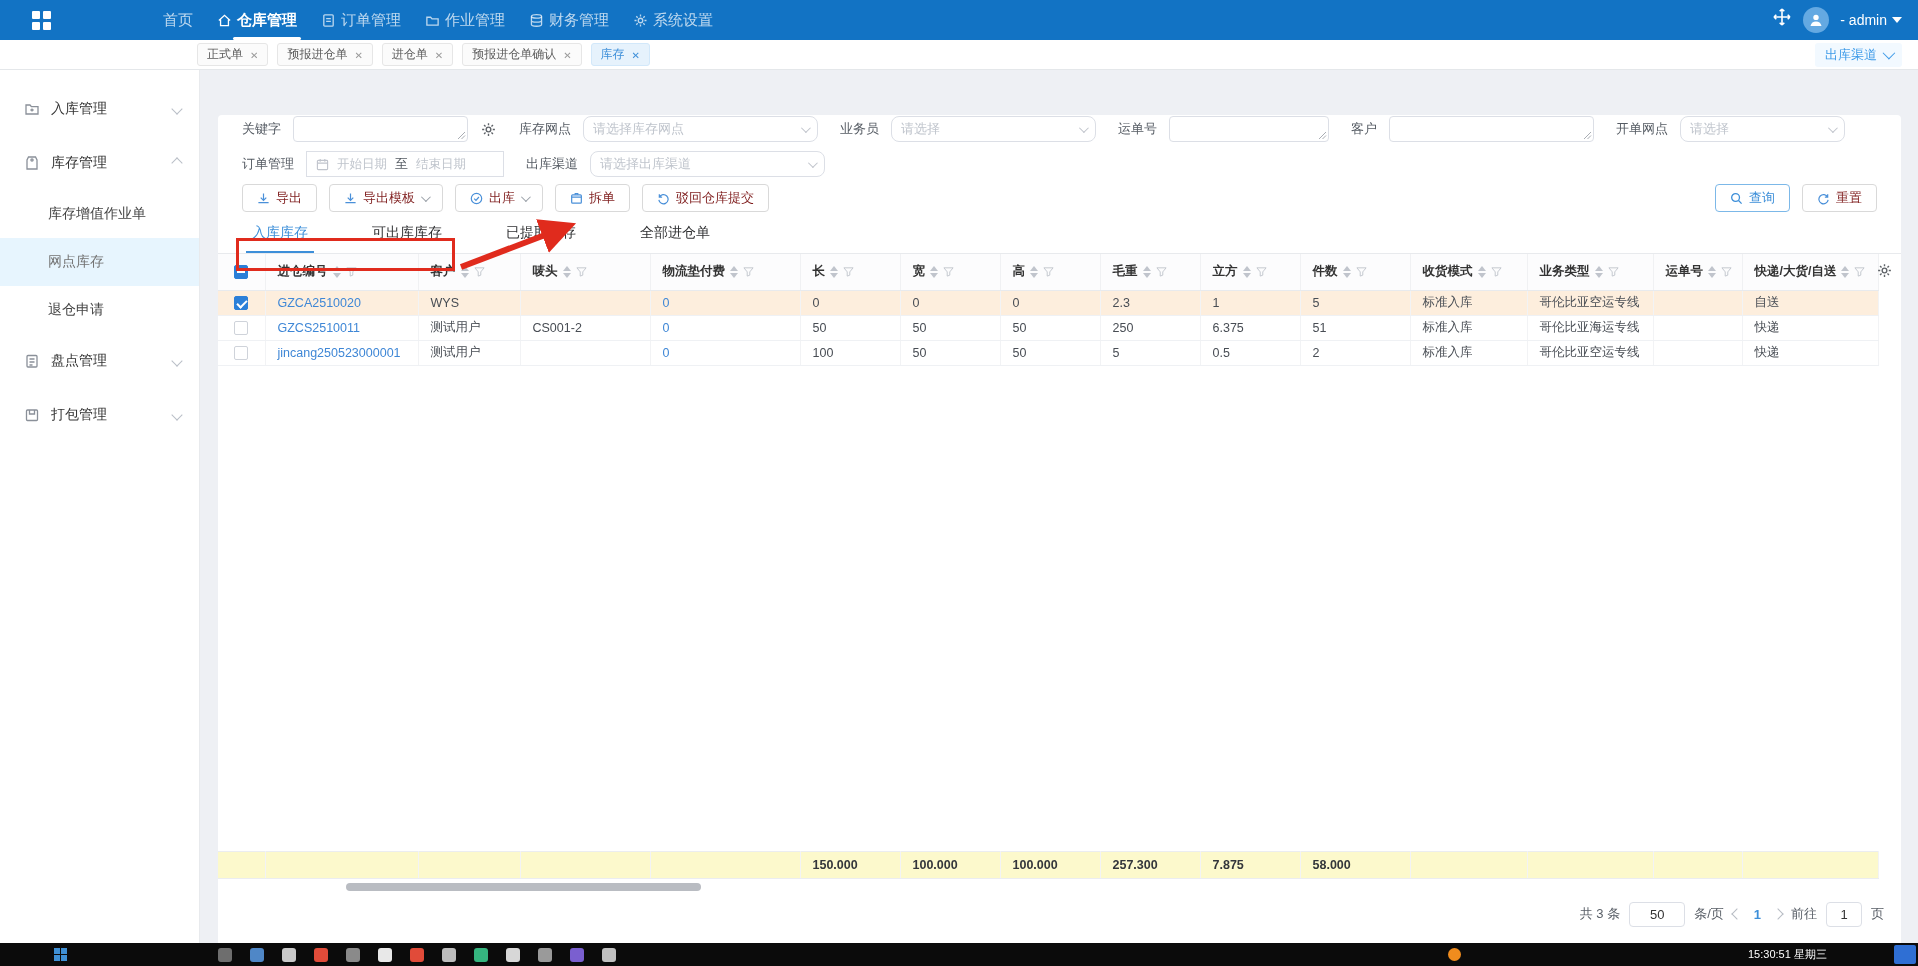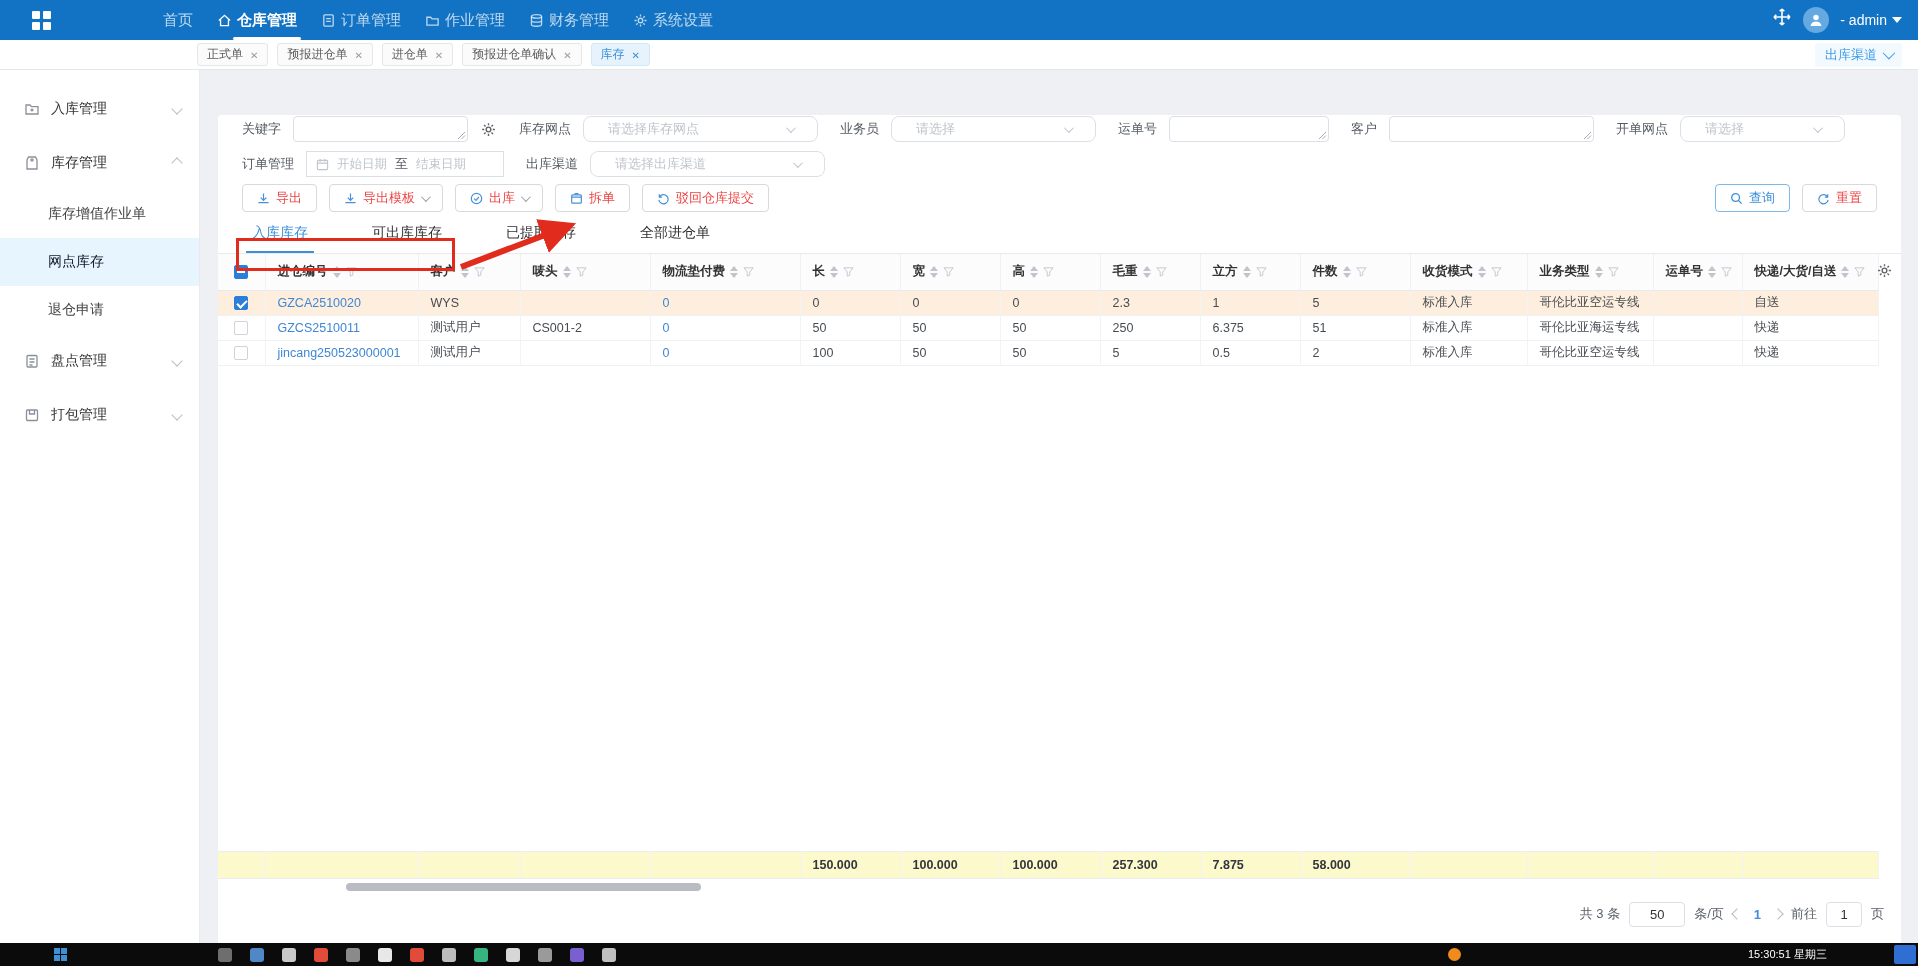--- a/index.html
+++ b/index.html
@@ -35,45 +35,45 @@
   
   .layout { display:flex; height:873px; }
   .sidebar { width:200px; background:#fff; border-right:1px solid #e8eaed; padding-top:12px; flex:none; }
   .side-item { height:54px; display:flex; align-items:center; padding:0 18px 0 24px; cursor:pointer; font-size:14px; color:#333; }
   .side-item svg { width:16px; height:16px; stroke:#8a9099; flex:none; }
   .side-item .lbl { margin-left:11px; }
   .side-item .chev { margin-left:auto; width:8px; height:8px; border-right:1.5px solid #b9bec7; border-bottom:1.5px solid #b9bec7; }
   .chev.down { transform:rotate(45deg); }
   .chev.up { transform:rotate(-135deg); }
   .side-sub { height:48px; display:flex; align-items:center; padding-left:48px; font-size:14px; color:#444; cursor:pointer; }
-  .side-sub.active { background:#e7f5fe; color:#0f172a; }
+  .side-sub.active { background:#e7f5fe; color:#737373; }
 
   .content { flex:1; padding:22px 17px 0 18px; }
   .card { position:relative; background:#fff; border-radius:4px; height:834px; width:1683px; }
 
   
   .filter-row { display:flex; align-items:center; padding:0 24px; gap:12px; height:28px; }
   .fr1 { padding-top:0; margin-top:23px; }
   .fr2 { margin-top:7px; }
   .f-label { color:#555b63; white-space:nowrap; margin-left:10px; }
   .f-label:first-child { margin-left:0; }
   .tbox { position:relative; height:26px; border:1px solid #dcdfe6; border-radius:4px; background:#fff; }
   .tbox svg.rs { position:absolute; right:1px; bottom:1px; }
-  .sel { display:flex; align-items:center; justify-content:space-between; height:26px; border:1px solid #dcdfe6; border-radius:8px; background:#fff; padding:0 24px; cursor:pointer; }
+  .sel { display:flex; align-items:center; justify-content:space-between; height:26px; border:1px solid #dcdfe6; border-radius:8px; background:#fff; padding:0 9px; cursor:pointer; }
   .sel .ph { color:#bfc4cc; font-size:13px; white-space:nowrap; overflow:hidden; }
   .sel .chev { width:7px; height:7px; border-right:1.5px solid #c0c4cc; border-bottom:1.5px solid #c0c4cc; transform:rotate(45deg) translateY(-2px); flex:none; }
   .daterange { display:flex; align-items:center; gap:8px; height:26px; border:1px solid #dcdfe6; border-radius:0; background:#fff; padding:0 9px; width:198px; }
   .daterange .ph { color:#bfc4cc; font-size:12.5px; }
   .daterange .sep { color:#555b63; font-size:13px; }
   .cal-icon { width:13px; height:13px; stroke:#c0c4cc; flex:none; }
   .gear-sm { width:17px; height:17px; stroke:#5f6368; cursor:pointer; flex:none; }
 
   
   .toolbar { display:flex; align-items:center; padding:0 24px; gap:12px; margin-top:6px; height:28px; }
-  .btn { height:28px; padding:0 14px; border:1px solid #d9d9d9; border-radius:4px; background:#fff; display:inline-flex; align-items:center; gap:6px; font-size:13px; color:#ef4444; cursor:pointer; white-space:nowrap; }
+  .btn { height:28px; padding:0 14px; border:1px solid #d9d9d9; border-radius:4px; background:#fff; display:inline-flex; align-items:center; gap:6px; font-size:13px; color:#7f1d1d; cursor:pointer; white-space:nowrap; }
   .btn svg { width:13px; height:13px; stroke:#4a90d9; }
   .btn .chev { width:7px; height:7px; border-right:1.5px solid #9aa0a8; border-bottom:1.5px solid #9aa0a8; transform:rotate(45deg) translateY(-2px); }
   .tb-right { margin-left:auto; display:flex; gap:12px; }
   .btn.primary-outline { color:#3d8fd9; border-color:#7cb8e8; }
   .btn.primary-outline svg { stroke:#3d8fd9; }
 
   
   .subtabs { display:flex; align-items:flex-end; padding:0 24px; margin-top:2px; height:40px; border-bottom:1px solid #e8eaed; }
   .subtab { font-size:14px; color:#303133; padding:0 6px 11px 6px; margin-left:4px; margin-right:48px; cursor:pointer; position:relative; white-space:nowrap; }
   .subtab.active { color:#3d8fd9; }

